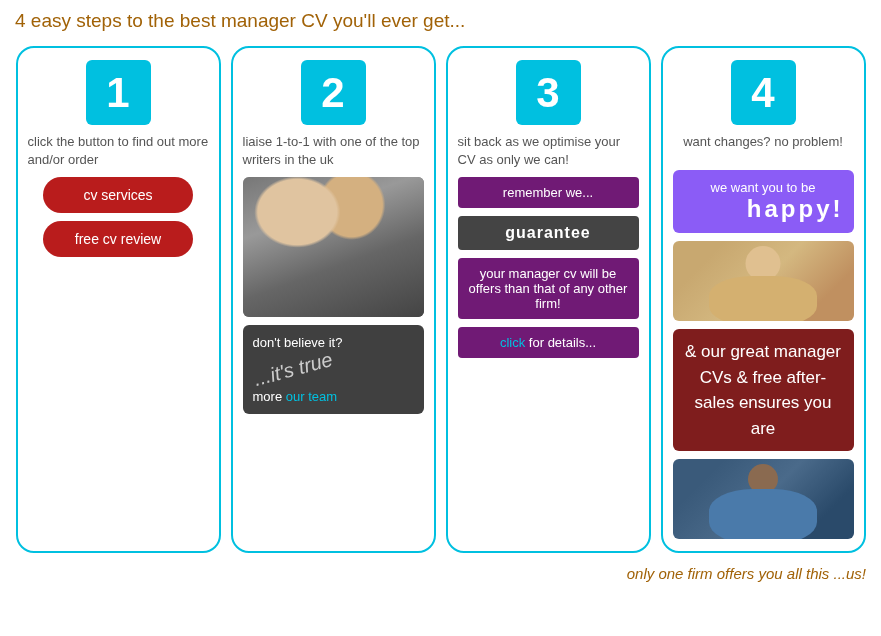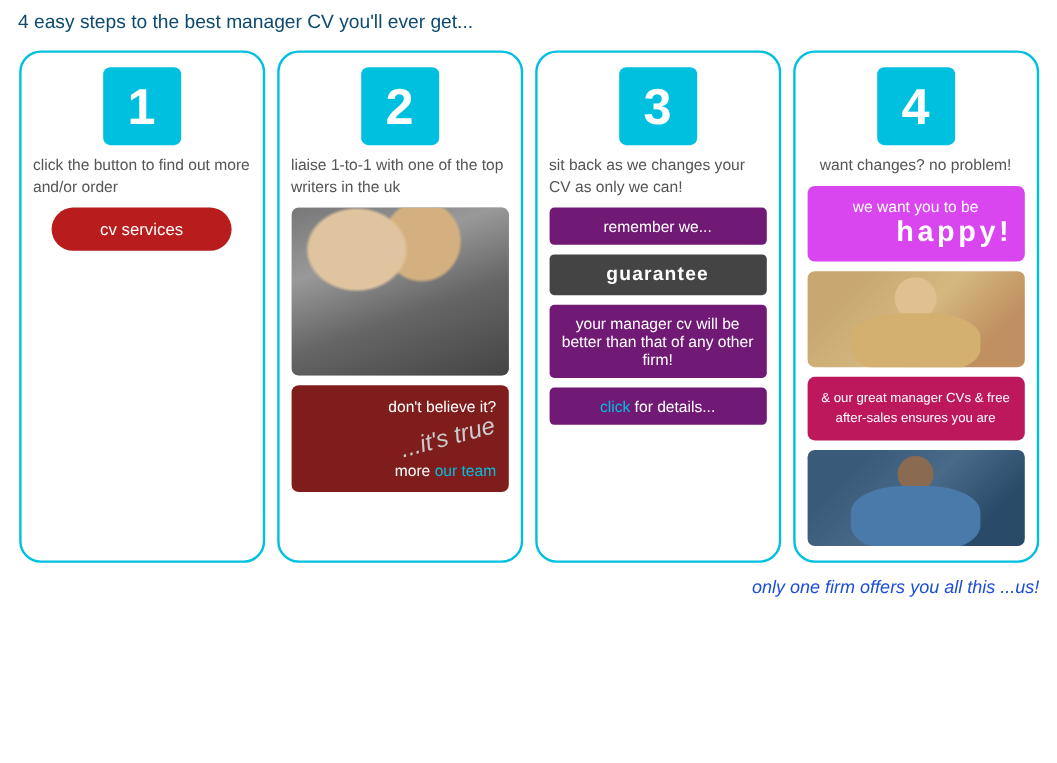--- a/index.html
+++ b/index.html
@@ -4,22 +4,22 @@
   <style>
     * { box-sizing: border-box; margin: 0; padding: 0; }
     body {
       font-family: Arial, sans-serif;
       background: #fff;
       width: 881px;
       min-height: 636px;
       padding: 10px 15px;
     }
     .page-title {
-      color: #0c4a6e;
-      font-size: 16px;
+      color: #a16207;
+      font-size: 19px;
       margin-bottom: 14px;
       font-weight: normal;
     }
     .columns-container {
       display: flex;
       gap: 10px;
       justify-content: center;
     }
     .column {
       border: 2px solid #00c0e0;
@@ -73,27 +73,27 @@
     }
     .photo-people-overlay {
       position: absolute;
       top: 0; left: 0; right: 0; bottom: 0;
       background: 
         radial-gradient(ellipse at 30% 25%, #e0c4a0 22%, transparent 24%),
         radial-gradient(ellipse at 60% 20%, #d4b080 20%, transparent 22%),
         linear-gradient(160deg, #777 0%, #999 30%, #666 60%, #444 100%);
     }
     .dark-block {
-      background: #7f1d1d;
+      background: #404040;
       color: #fff;
       width: 100%;
       border-radius: 6px;
       padding: 10px;
       font-size: 13px;
-      text-align: right;
+      text-align: left;
     }
     .italic-text {
       font-style: italic;
       font-size: 20px;
       color: #ccc;
       transform: rotate(-15deg);
       display: inline-block;
       margin: 8px 0;
     }
     .link-text {
@@ -114,26 +114,27 @@
       color: #ffffff;
       width: 100%;
       border-radius: 4px;
       padding: 8px;
       text-align: center;
       font-size: 16px;
       font-weight: bold;
       letter-spacing: 1px;
     }
     .happy-block {
-      background: #d946ef;
+      background: #8b5cf6;
       color: #fff;
       width: 100%;
       border-radius: 6px;
       padding: 10px;
       text-align: center;
+      margin-top: 11px;
     }
     .happy-block .happy-word {
       font-size: 24px;
       font-weight: bold;
       letter-spacing: 3px;
       color: #fff;
       text-align: right;
     }
     .photo-woman {
       width: 100%;
@@ -179,71 +180,72 @@
     }
     .photo-man::after {
       content: '';
       position: absolute;
       top: 30px; left: 20%;
       width: 60%; height: 55px;
       background: #4a7aaa;
       border-radius: 40%;
     }
     .gray-info-block {
-      background: #be185d;
+      background: #7f1d1d;
       color: #fff;
       width: 100%;
       border-radius: 6px;
       padding: 10px;
       text-align: center;
-      font-size: 11px;
+      font-size: 17px;
       line-height: 1.5;
     }
     .footer-text {
       text-align: right;
-      color: #1d4ed8;
+      color: #a16207;
       font-size: 15px;
       margin-top: 12px;
       font-style: italic;
     }
   </style>
 </head>
 <body>
 
 <p class="page-title">4 easy steps to the best manager CV you'll ever get...</p>
 
 <div class="columns-container">
 
   <div class="column">
     <div class="step-number">1</div>
     <p class="step-desc">click the button to find out more and/or order</p>
     <button class="btn-orange">cv services</button>
+    <button class="btn-orange">free cv review</button>
   </div>
 
   <div class="column">
     <div class="step-number">2</div>
     <p class="step-desc">liaise 1-to-1 with one of the top writers in the uk</p>
     <div class="photo-block">
       <div class="photo-people-overlay"></div>
     </div>
     <div class="dark-block">
       <p>don't believe it?</p>
       <div class="italic-text">...it's true</div>
       <p>
         <span>more </span><span class="link-text">our team</span>
       </p>
     </div>
   </div>
 
   <div class="column">
     <div class="step-number">3</div>
-    <p class="step-desc">sit back as we changes your CV as only we can!</p>
+    <p class="step-desc">sit back as we optimise your CV as only we can!</p>
     <div class="cyan-block">remember we...</div>
     <div class="dark-guarantee">guarantee</div>
-    <div class="cyan-block">your manager cv will be better than that of any other firm!</div>
+    <div class="cyan-block">your manager cv will be offers than that of any other firm!</div>
     <div class="cyan-block">
       <span class="link-text">click</span><span> for details...</span>
     </div>
   </div>
 
   <div class="column">
     <div class="step-number">4</div>
     <p class="step-desc">want changes? no problem!</p>
     <div class="happy-block">
       <p style="font-size:13px;">we want you to be</p>

